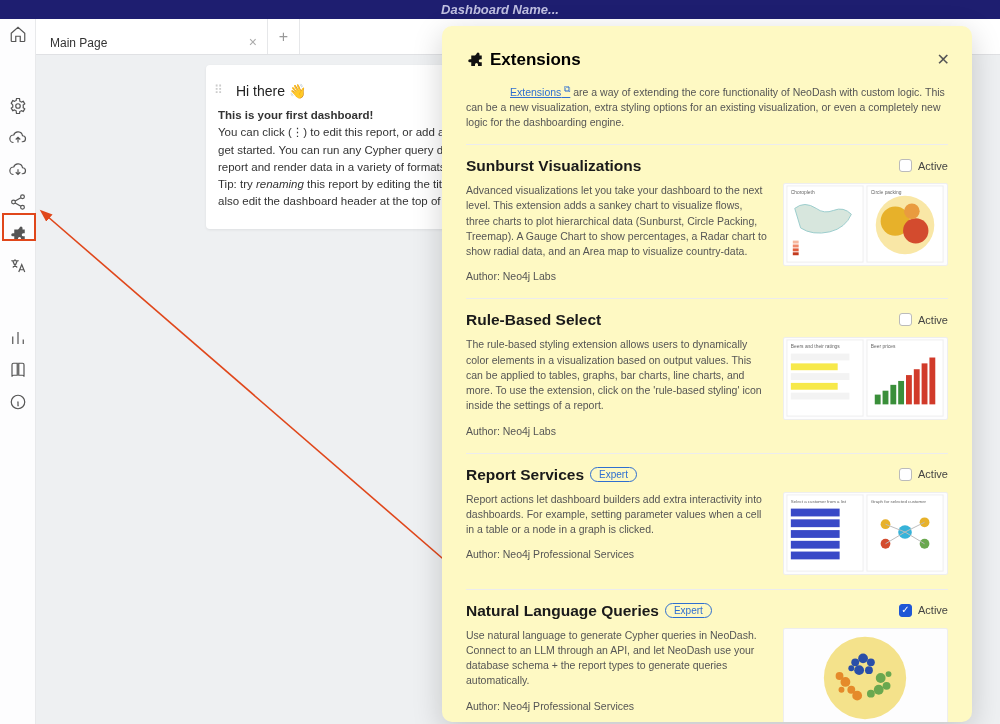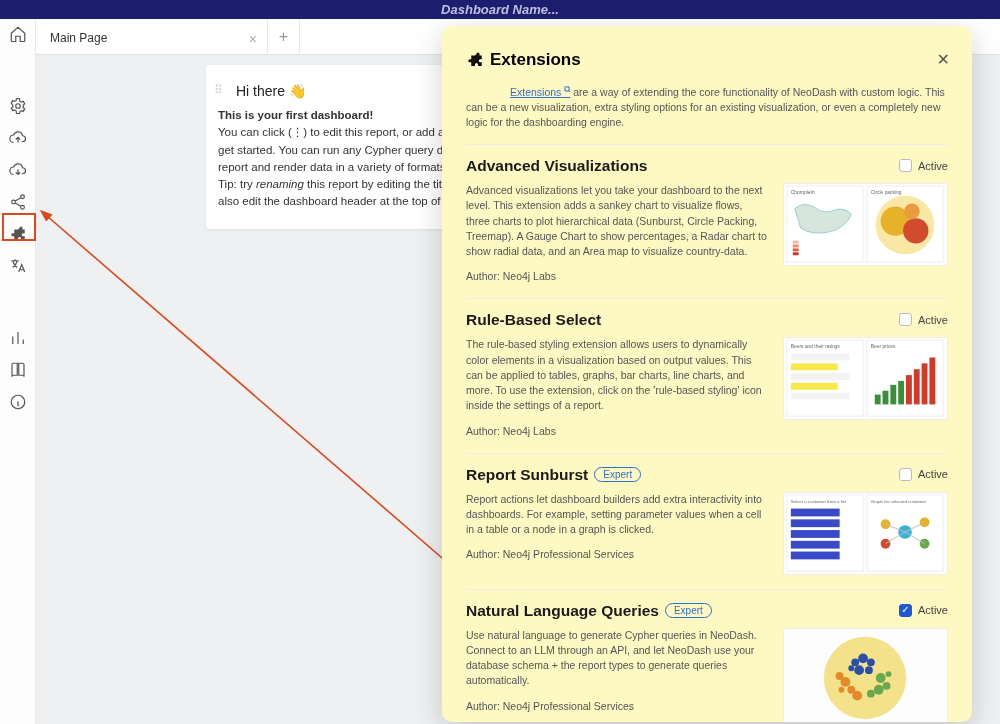--- a/index.html
+++ b/index.html
@@ -11,21 +11,21 @@
 
     
     .left-toolbar { position:absolute; left:0; top:19px; width:36px; bottom:0; background:#fdfdfe; border-right:1px solid #e8e9eb; display:flex; flex-direction:column; align-items:center; padding-top:6px; gap:14px; }
     .tb-icon { width:18px; height:18px; color:#555; display:flex; align-items:center; justify-content:center; }
     .tb-icon svg { width:18px; height:18px; stroke:#555; stroke-width:1.6; fill:none; }
     .tb-spacer { height:26px; }
     .tb-sel { position:absolute; left:2px; top:194px; width:34px; height:28px; border:2px solid #e0471b; }
 
     
     .tabbar { position:absolute; left:36px; right:0; top:19px; height:36px; background:#fff; border-bottom:1px solid #e0e1e4; display:flex; }
-    .tab { padding:12px 14px; display:flex; align-items:flex-start; gap:100px; font-size:12px; color:#333; border-right:1px solid #e6e7e9; position:relative; }
+    .tab { padding:4px 14px; display:flex; align-items:flex-end; gap:100px; font-size:12px; color:#333; border-right:1px solid #e6e7e9; position:relative; }
     .tab .close { color:#aaa; font-size:14px; position:absolute; right:10px; }
     .tab-add { width:32px; display:flex; align-items:center; justify-content:center; color:#999; font-size:16px; border-right:1px solid #e6e7e9;}
 
     
     .canvas { position:absolute; left:36px; right:0; top:55px; bottom:0; background:#eef0f2; }
 
     .panel { position:absolute; left:170px; top:10px; width:580px; background:#fff; border-radius:4px; box-shadow:0 1px 3px rgba(0,0,0,0.07); padding:18px 16px 18px 10px; font-size:11.5px; color:#333; }
     .drag-handle { position:absolute; left:8px; top:18px; color:#ccc; font-size:12px; letter-spacing:1px; }
     .panel-title { font-size:14px; margin-left:20px; margin-bottom:8px; color:#222;}
     .panel-body { margin-left:2px; line-height:1.5; }
@@ -173,21 +173,21 @@
     <a href="#"><span>Extensions</span><span class="ext-link-icon"> ⧉</span></a><span> are a way of extending the core functionality of NeoDash with custom logic. This can be a new visualization, extra styling options for an existing visualization, or even a completely new logic for the dashboarding engine.</span>
   </p>
 
   <hr class="divider">
 
   <div class="section">
     <div class="active-ctrl">
         <span class="chk"></span>
         <span>Active</span>
       </div>
-    <div class="sec-title">Advanced Visualizations</div>
+    <div class="sec-title">Sunburst Visualizations</div>
     <div class="sec-body">
       <div class="sec-text">
         <div>Advanced visualizations let you take your dashboard to the next level. This extension adds a sankey chart to visualize flows, three charts to plot hierarchical data (Sunburst, Circle Packing, Treemap). A Gauge Chart to show percentages, a Radar chart to show radial data, and an Area map to visualize country-data.</div>
         <div class="sec-author">Author: Neo4j Labs</div>
       </div>
       <div class="sec-img">
         <svg viewBox="0 0 165 83">
           <rect x="2" y="2" width="78" height="78" fill="#fff" stroke="#eee"></rect>
           <text x="6" y="10" font-size="5" fill="#666">Choropleth</text>
           <path d="M10 25 q10 -8 22 0 q8 6 18 2 q10 -4 18 4 q-6 14 -22 18 q-18 4 -30 -4 z" fill="#d7e6dd" stroke="#9cc"></path>
@@ -242,21 +242,21 @@
     </div>
   </div>
   <hr class="divider">
 
   <div class="section">
     <div class="active-ctrl">
         <span class="chk"></span>
         <span>Active</span>
       </div>
     <div class="sec-title">
-      <span>Report Sunburst</span>
+      <span>Report Services</span>
       <span class="badge">Expert</span>
     </div>
     <div class="sec-body">
       <div class="sec-text">
         <div>Report actions let dashboard builders add extra interactivity into dashboards. For example, setting parameter values when a cell in a table or a node in a graph is clicked.</div>
         <div class="sec-author">Author: Neo4j Professional Services</div>
       </div>
       <div class="sec-img">
         <svg viewBox="0 0 165 83">
           <rect x="2" y="2" width="78" height="78" fill="#fff" stroke="#eee"></rect>

